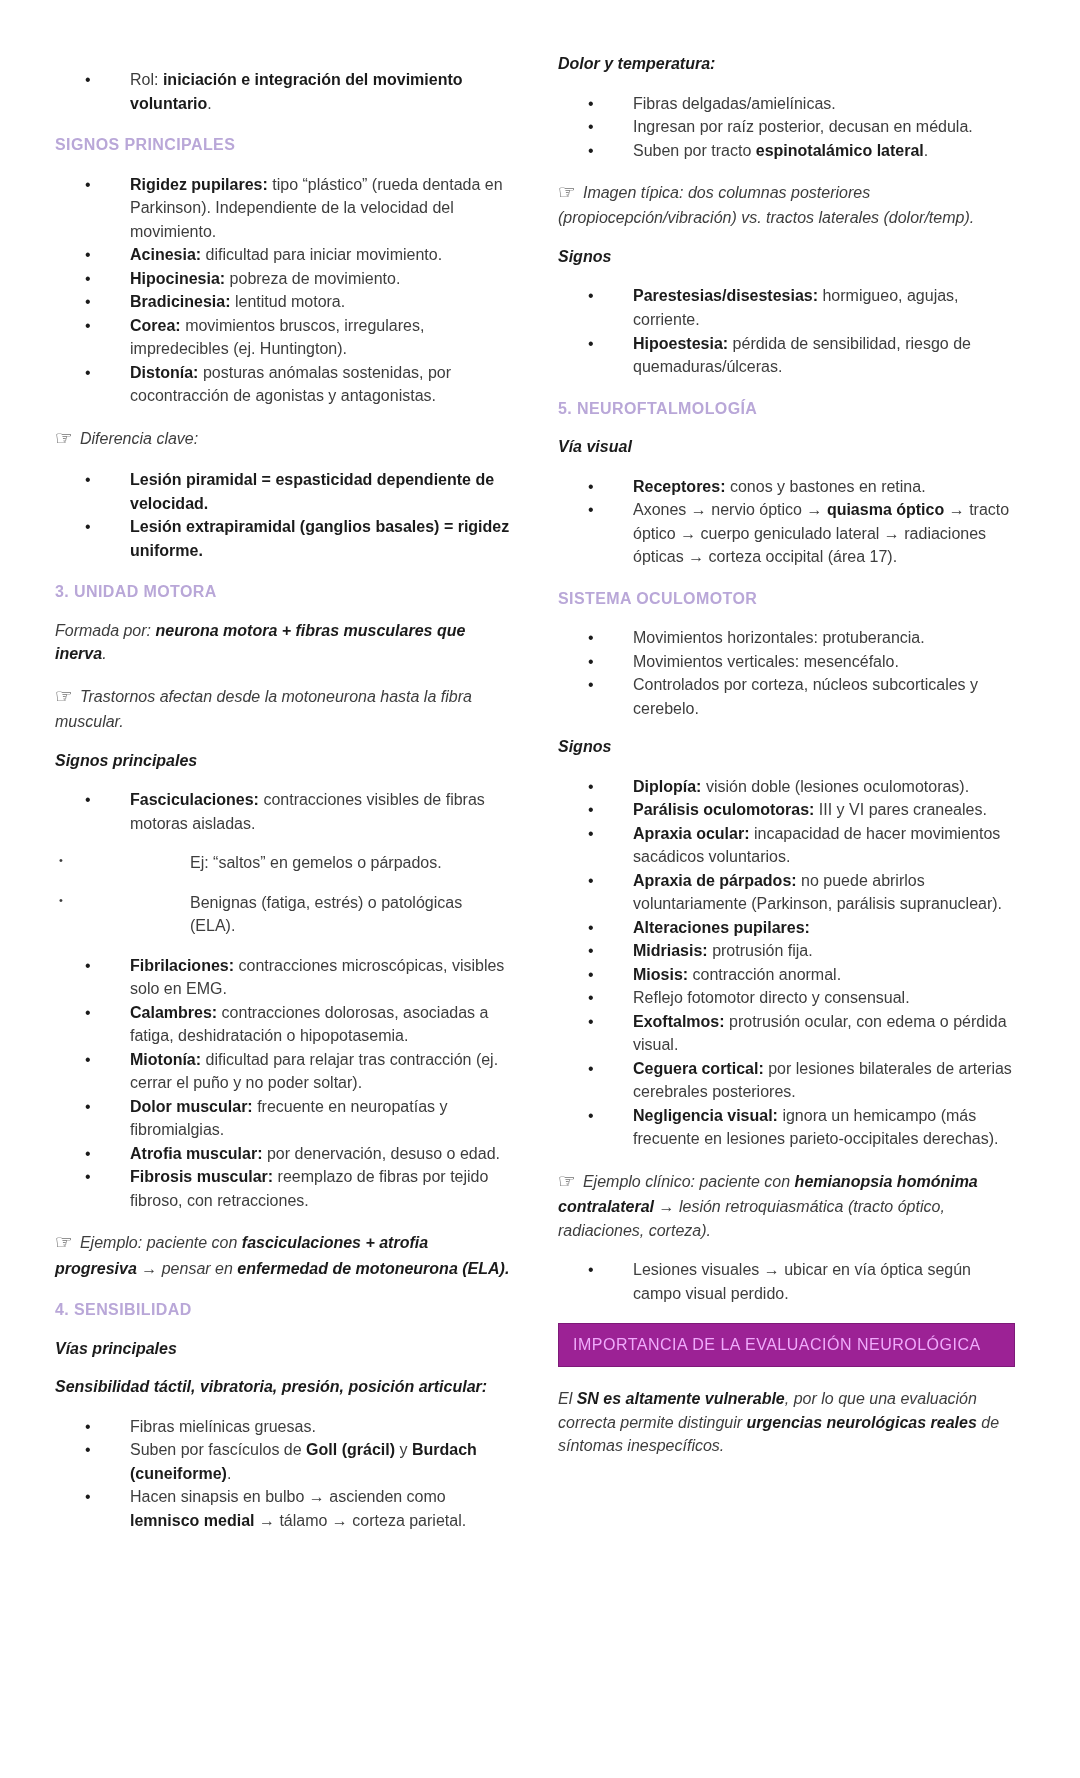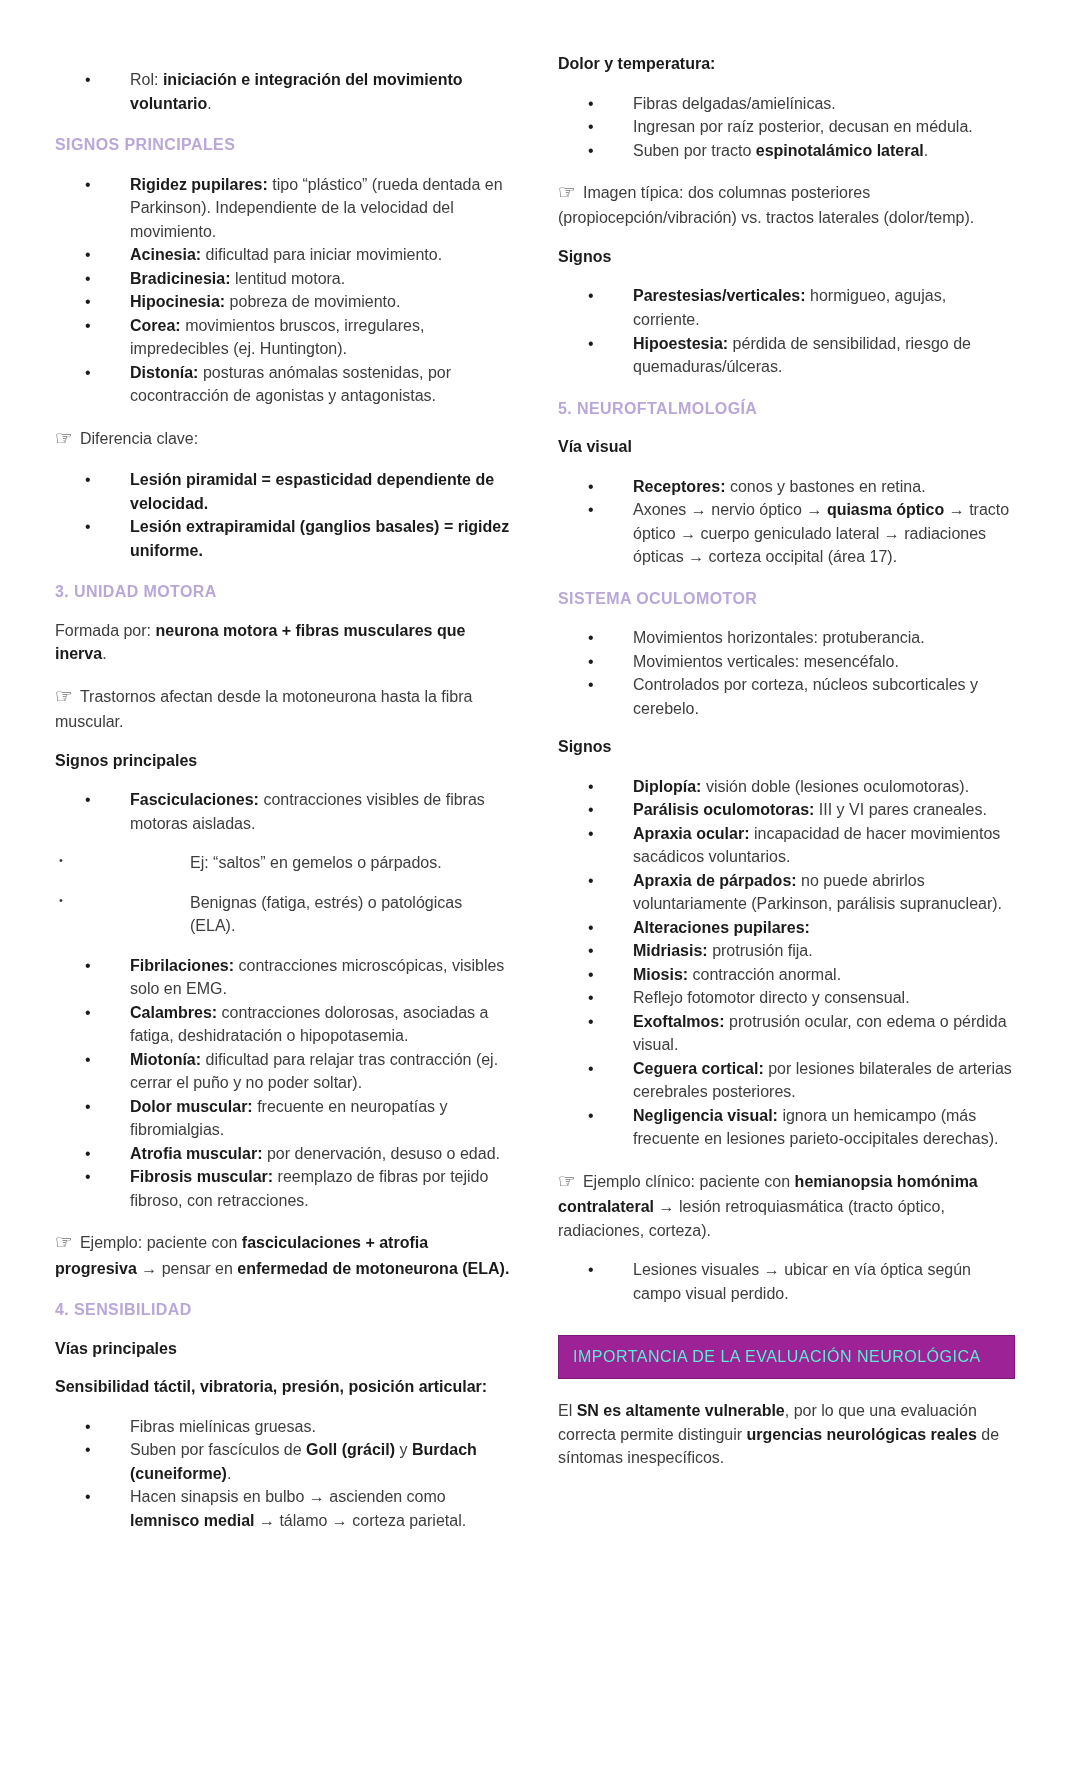--- a/index.html
+++ b/index.html
@@ -46,55 +46,55 @@
     margin-bottom:16px;
   }
   ul.sub li:last-child{margin-bottom:0;}
   ul.sub li::before{
     content:"•";
     position:absolute;
     left:4px;top:1px;
     font-size:11px;
     color:#3d3d3d;
   }
-  p{margin:0;}
+  p{margin:0;font-style:italic;}
   p.hand .hand-icon{
     font-size:20px;
     margin-right:7px;
     position:relative;top:1px;
     color:#2b2b2b;
   }
   .banner{
     background:#9c2295;
     border:1px solid #7d1a78;
-    color:#5eead4;
+    color:#f0abfc;
     font-weight:400;
     text-transform:uppercase;
     letter-spacing:0.5px;
     padding:9px 14px;
-    margin-top:30px;
+    margin-top:18px;
     margin-bottom:20px;
     line-height:1.5;
   }
 </style>
 </head>
 <body>
 
 <div class="page">
   <div class="cols">
     <div class="col" id="col-left">
         <ul class="blt">
           <li><span>Rol: </span><span class="b">iniciación e integración del movimiento voluntario</span><span>.</span></li>
         </ul>
         <div class="h2">SIGNOS PRINCIPALES</div>
         <ul class="blt">
           <li><span class="b">Rigidez pupilares:</span><span> tipo “plástico” (rueda dentada en Parkinson). Independiente de la velocidad del movimiento.</span></li>
           <li><span class="b">Acinesia:</span><span> dificultad para iniciar movimiento.</span></li>
+          <li><span class="b">Hipocinesia:</span><span> pobreza de movimiento.</span></li>
           <li><span class="b">Bradicinesia:</span><span> lentitud motora.</span></li>
-          <li><span class="b">Hipocinesia:</span><span> pobreza de movimiento.</span></li>
           <li><span class="b">Corea:</span><span> movimientos bruscos, irregulares, impredecibles (ej. Huntington).</span></li>
           <li><span class="b">Distonía:</span><span> posturas anómalas sostenidas, por cocontracción de agonistas y antagonistas.</span></li>
         </ul>
         <p class="hand"><span class="hand-icon">☞</span><span>Diferencia clave:</span></p>
         <ul class="blt">
           <li><span class="b">Lesión piramidal = espasticidad dependiente de velocidad.</span></li>
           <li><span class="b">Lesión extrapiramidal (ganglios basales) = rigidez uniforme.</span></li>
         </ul>
         <div class="h2">3. UNIDAD MOTORA</div>
         <p><span>Formada por: </span><span class="b">neurona motora + fibras musculares que inerva</span><span>.</span></p>
@@ -128,21 +128,21 @@
     <div class="col" id="col-right">
         <p><span class="b">Dolor y temperatura:</span></p>
         <ul class="blt">
           <li><span>Fibras delgadas/amielínicas.</span></li>
           <li><span>Ingresan por raíz posterior, decusan en médula.</span></li>
           <li><span>Suben por tracto </span><span class="b">espinotalámico lateral</span><span>.</span></li>
         </ul>
         <p class="hand"><span class="hand-icon">☞</span><span>Imagen típica: dos columnas posteriores (propiocepción/vibración) vs. tractos laterales (dolor/temp).</span></p>
         <p><span class="b">Signos</span></p>
         <ul class="blt">
-          <li><span class="b">Parestesias/verticales:</span><span> hormigueo, agujas, corriente.</span></li>
+          <li><span class="b">Parestesias/disestesias:</span><span> hormigueo, agujas, corriente.</span></li>
           <li><span class="b">Hipoestesia:</span><span> pérdida de sensibilidad, riesgo de quemaduras/úlceras.</span></li>
         </ul>
         <div class="h2">5. NEUROFTALMOLOGÍA</div>
         <p><span class="b">Vía visual</span></p>
         <ul class="blt">
           <li><span class="b">Receptores:</span><span> conos y bastones en retina.</span></li>
           <li><span>Axones → nervio óptico → </span><span class="b">quiasma óptico</span><span> → tracto óptico → cuerpo geniculado lateral → radiaciones ópticas → corteza occipital (área 17).</span></li>
         </ul>
         <div class="h2">SISTEMA OCULOMOTOR</div>
         <ul class="blt">

